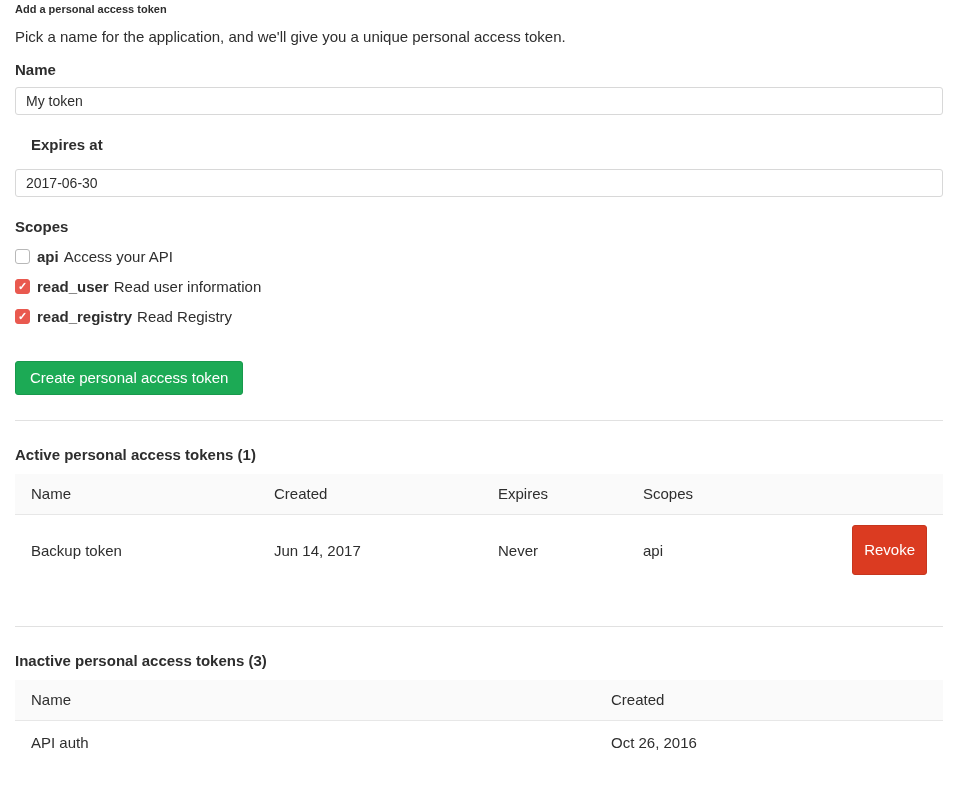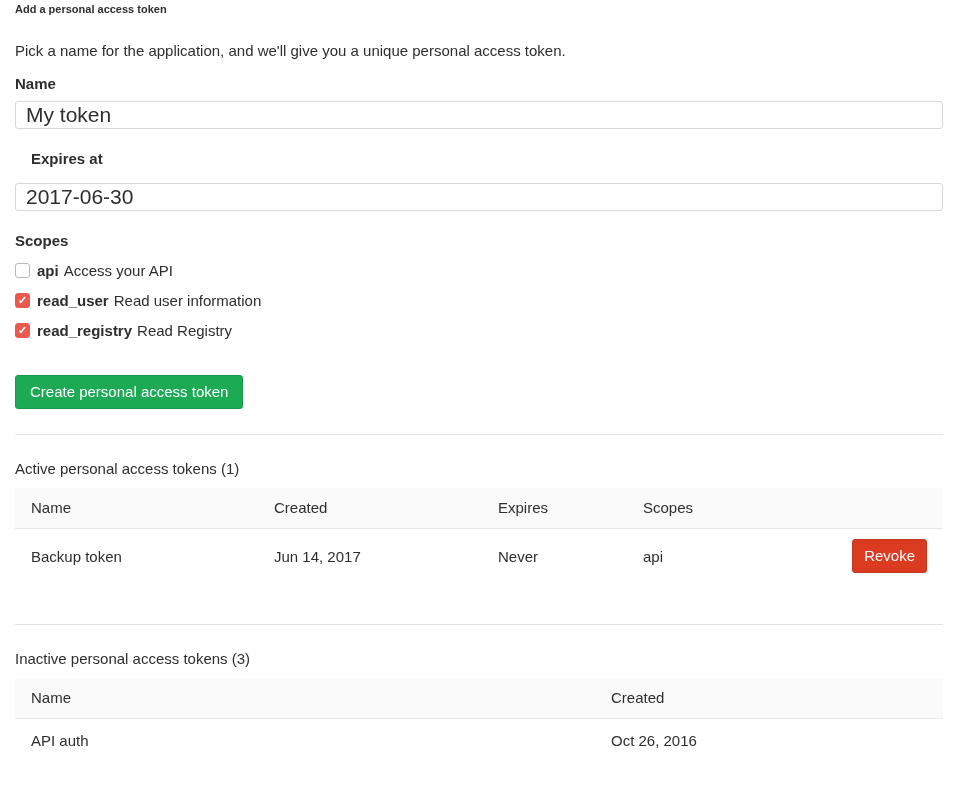--- a/index.html
+++ b/index.html
@@ -5,28 +5,28 @@
   * { box-sizing: border-box; }
   html, body { margin: 0; padding: 0; background: #fff; }
   body {
     width: 959px; min-height: 792px;
     font-family: "Liberation Sans", sans-serif;
     font-size: 15px; color: #2e2e2e;
   }
   .container { padding: 2px 16px 0 15px; }
 
   .form-title { font-size: 11px; font-weight: bold; margin: 0; line-height: 15px; }
-  .description { margin: 26px 0 0; line-height: 16px; }
+  .description { margin: 12px 0 0; line-height: 16px; }
 
   .field-label { display: block; font-weight: bold; margin: 17px 0 0; line-height: 15px; }
   .field-label.first { margin-top: 17px; }
   .text-input {
     display: block; width: 100%; height: 28px; margin-top: 10px;
     border: 1px solid #d8d8d8; border-radius: 3px;
-    padding: 4px 10px; font-size: 21px; color: #2e2e2e;
+    padding: 4px 10px; font-size: 14px; color: #2e2e2e;
     font-family: "Liberation Sans", sans-serif; background: #fff; outline: none;
   }
   .text-input.second { margin-top: 17px; }
   .scopes-label { margin-top: 22px; }
   .expires-label { margin-top: 22px; margin-left: 16px; }
 
   .scopes-list { margin-top: 13px; }
   .scope-option { display: flex; align-items: center; height: 18px; margin-bottom: 12px; cursor: pointer; }
   .checkbox {
     width: 15px; height: 15px; border: 1px solid #b8b8b8; border-radius: 3px;
@@ -42,27 +42,27 @@
   .btn {
     display: inline-block; border-radius: 3px; font-size: 15px; line-height: 16px;
     font-family: "Liberation Sans", sans-serif; cursor: pointer; text-align: center;
   }
   .btn-create {
     margin-top: 24px; background: #1caa55; border: 1px solid #18994c;
     color: #fff; padding: 4px 14px; height: 34px;
   }
   .btn-revoke {
     background: #db3b21; border: 1px solid #c6361e;
-    color: #fff; padding: 8px 11px; height: 34px; min-width: 70px;
+    color: #fff; padding: 8px 11px; height: 50px; min-width: 70px;
   }
 
   .divider { border: none; border-top: 1px solid #e1e1e1; margin: 25px 0 0; }
   .divider.second { margin-top: 41px; }
 
-  .section-title { font-size: 15px; font-weight: normal; margin: 26px 0 0; line-height: 15px; }
+  .section-title { font-size: 15px; font-weight: bold; margin: 26px 0 0; line-height: 15px; }
 
   table.tokens { width: 100%; border-collapse: collapse; margin-top: 12px; table-layout: fixed; }
   table.tokens th {
     background: #fafafa; font-weight: normal; text-align: left;
     padding: 12px 16px; line-height: 16px; color: #2e2e2e;
     border-bottom: 1px solid #e7e7e7;
   }
   table.active-table td { padding: 10px 16px; line-height: 17px; vertical-align: middle; }
   table.inactive-table td { padding: 13px 16px; line-height: 17px; border-top: 1px solid #ececec; }
   table.inactive-table tr:first-child td { border-top: none; }

